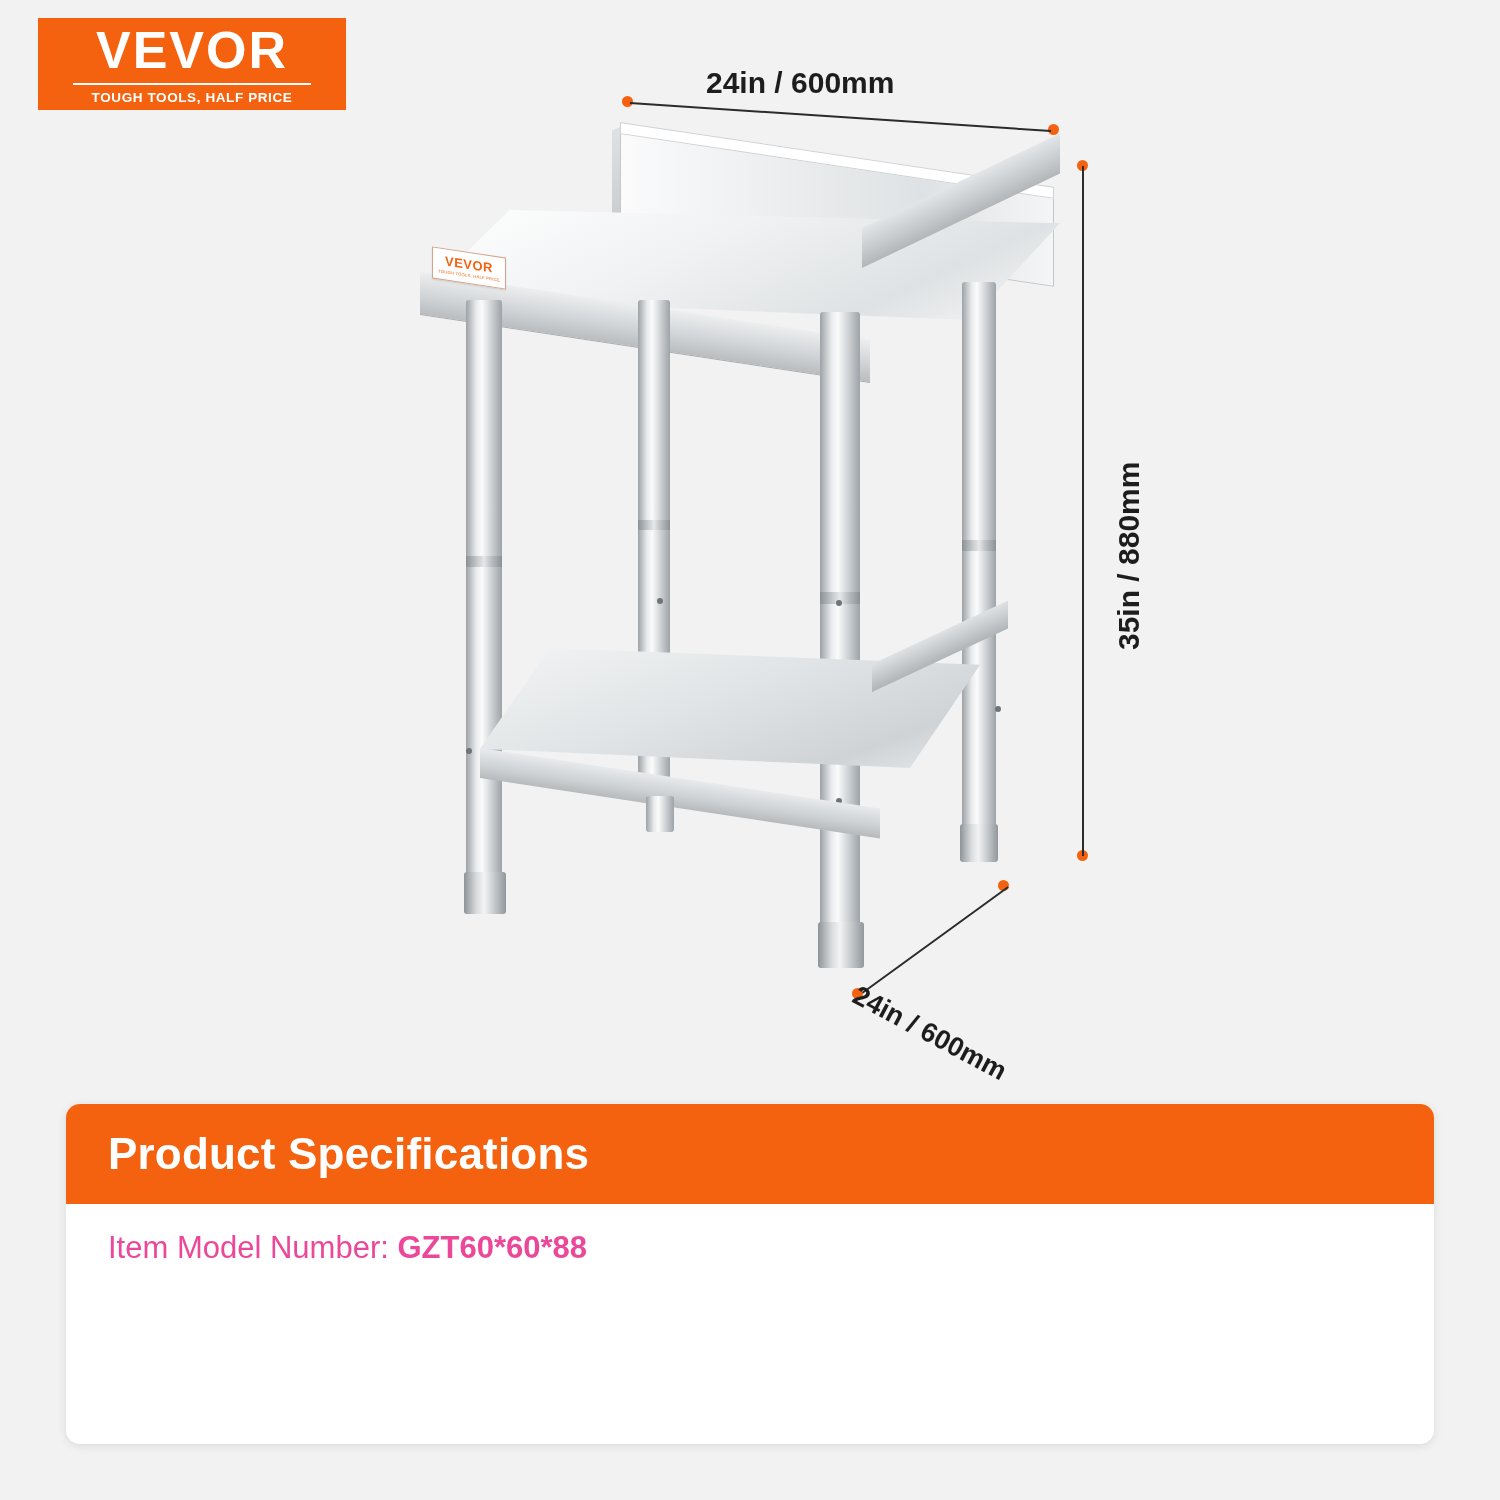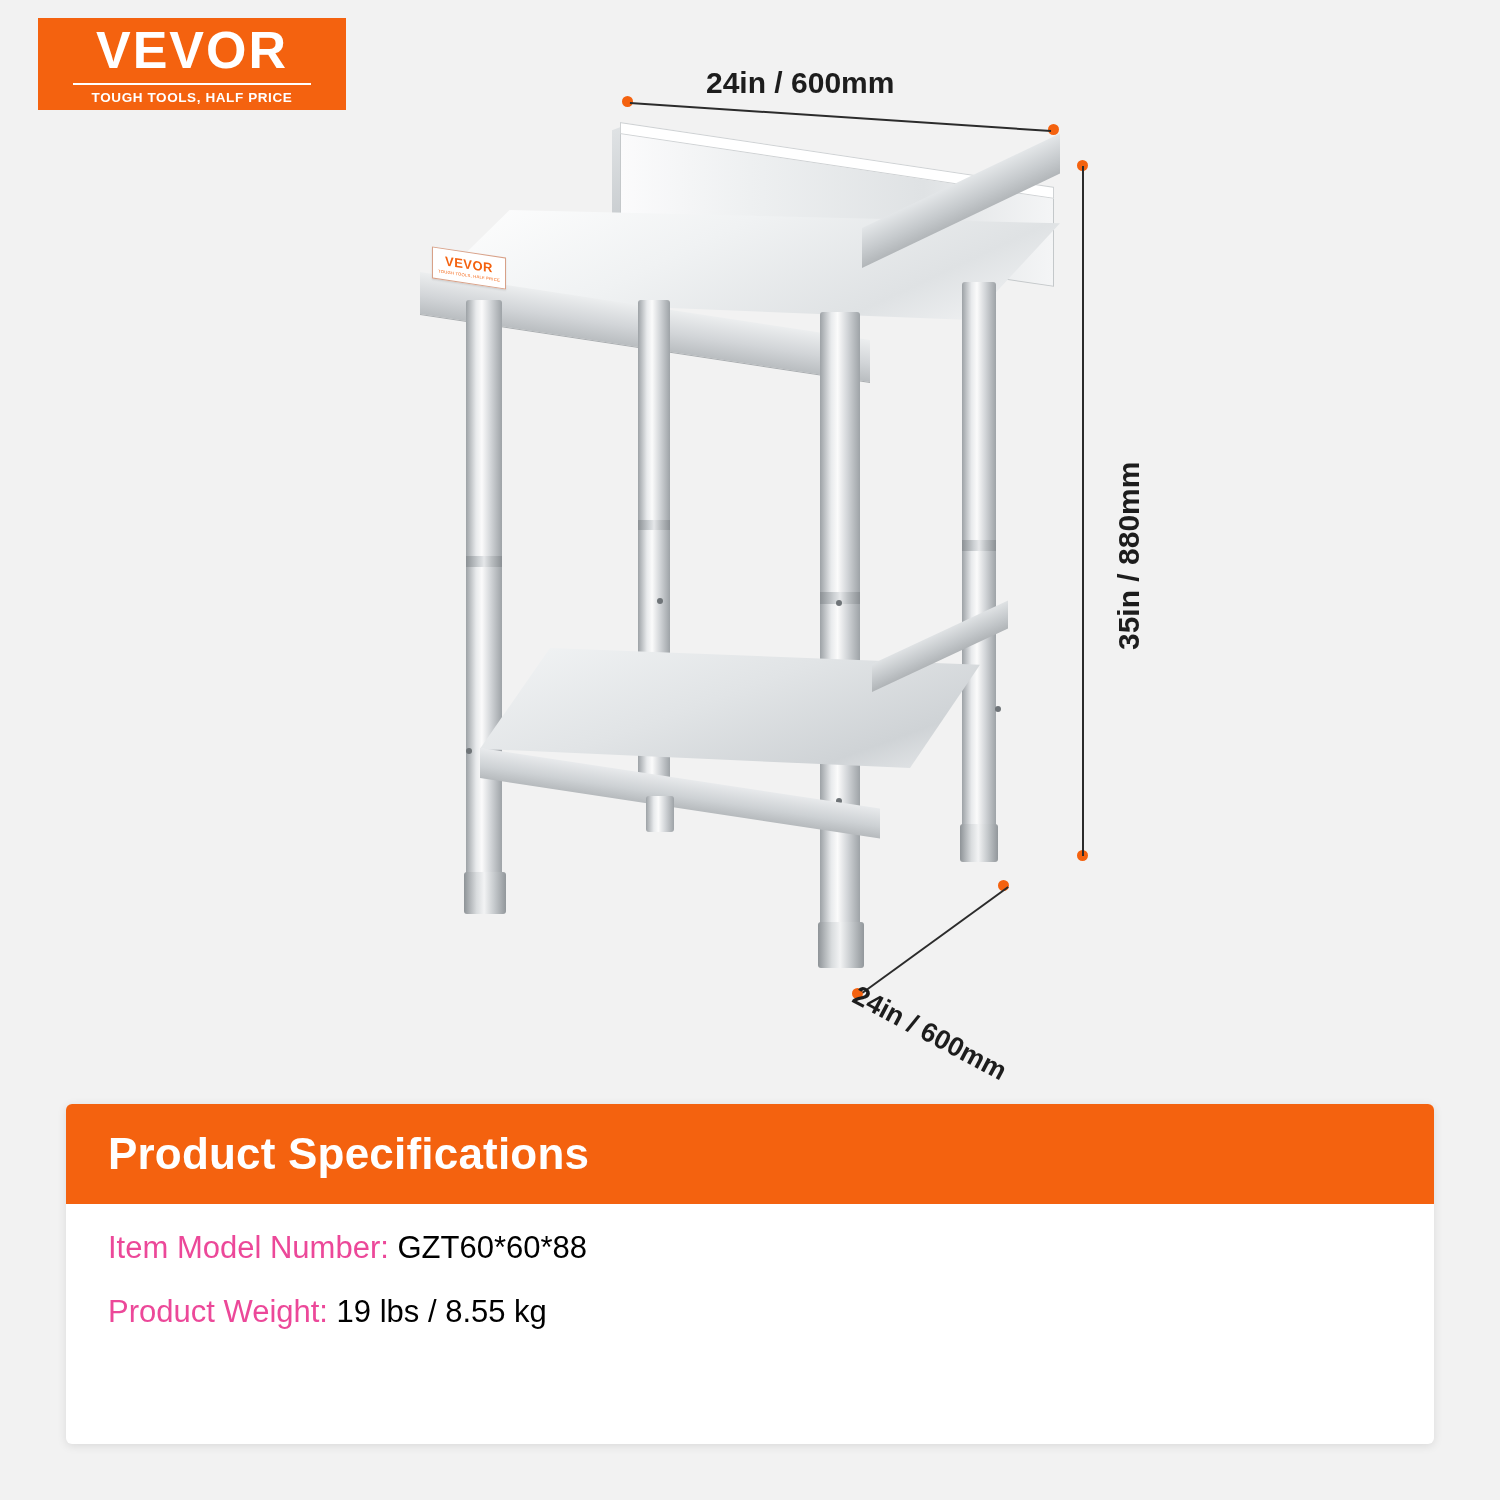--- a/index.html
+++ b/index.html
@@ -245,21 +245,21 @@
   }
 
   
   .spec-card {
     position: absolute;
     left: 66px;
     top: 1104px;
     width: 1368px;
     height: 340px;
     background: #ffffff;
-    border-radius: 6px;
+    border-radius: 14px;
     box-shadow: 0 2px 10px rgba(0,0,0,.10);
     overflow: hidden;
   }
   .spec-header {
     height: 100px;
     background: #f4620f;
     display: flex;
     align-items: center;
     padding-left: 42px;
     box-sizing: border-box;
@@ -276,21 +276,21 @@
     padding: 26px 42px 10px 42px;
   }
   .spec-row {
     font-size: 31px;
     color: #3c3c3c;
     margin-bottom: 28px;
     font-family: "Liberation Sans", sans-serif;
     line-height: 1.15;
   }
   .spec-row .k { color: #ec4899; }
-  .spec-row .v { color: #000000; font-weight: normal; }
+  .spec-row .v { color: #ec4899; font-weight: bold; }
 </style>
 </head>
 <body>
 
 <div class="logo-box">
   <div class="logo-word">VEVOR</div>
   <div class="logo-tag">TOUGH TOOLS, HALF PRICE</div>
 </div>
 
 <div class="product-stage">
@@ -356,18 +356,14 @@
 
 <div class="spec-card">
   <div class="spec-header">
     <h1>Product Specifications</h1>
   </div>
   <div class="spec-body">
     <div class="spec-row">
       <span class="k">Item Model Number:</span>
       <span class="v">GZT60*60*88</span>
     </div>
-    <div class="spec-row">
-      <span class="k">Product Weight:</span>
-      <span class="v">19 lbs / 8.55 kg</span>
-    </div>
   </div>
 </div>
 
 </body></html>

